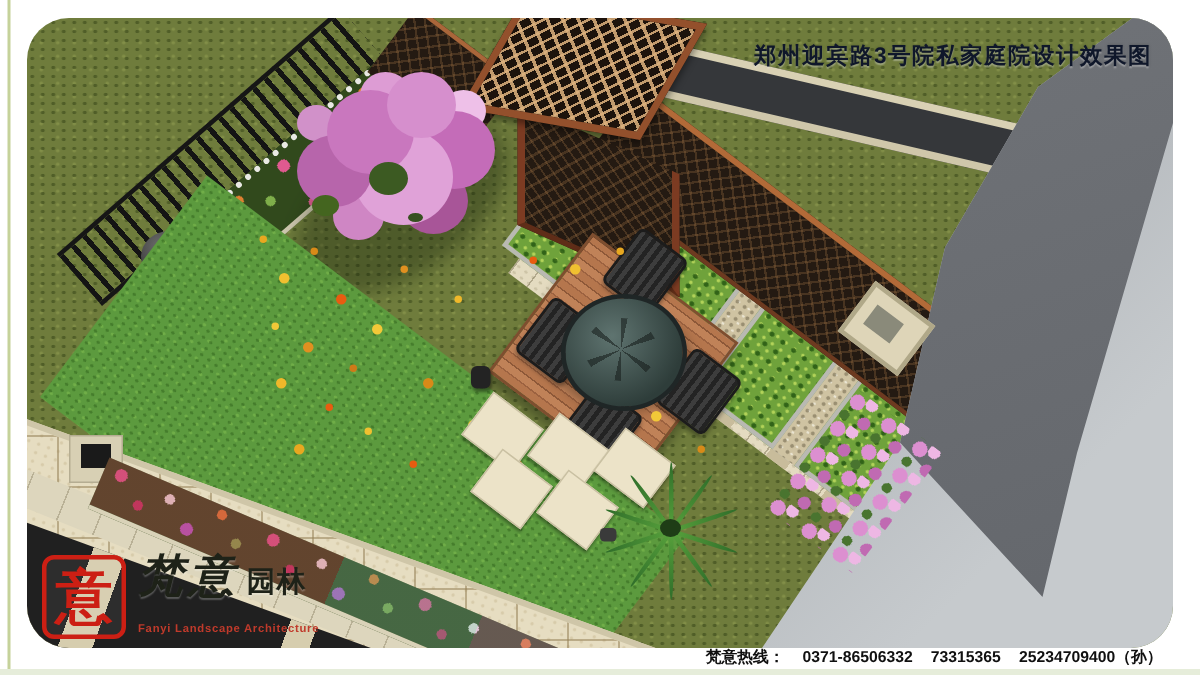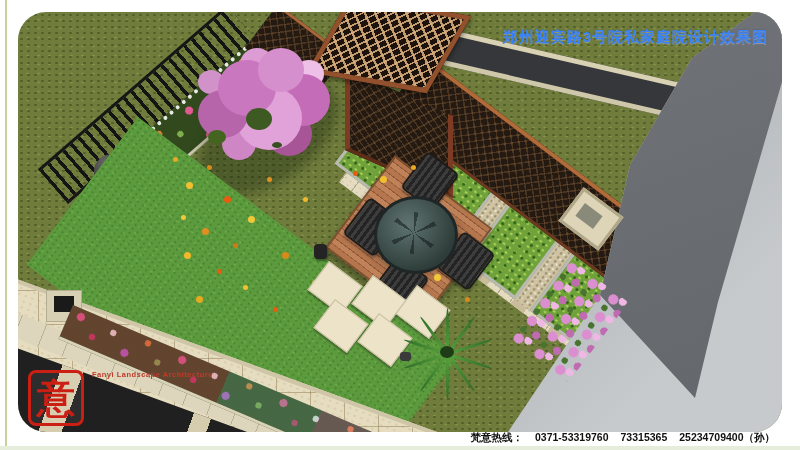--- a/index.html
+++ b/index.html
@@ -53,21 +53,21 @@
       radial-gradient(circle 4px at 6px 19px,#49742f 85%,transparent 86%),
       radial-gradient(circle 5px at 17px 3px,#eeb7e4 85%,transparent 86%);
     background-size:26px 22px;}
   .stone{width:40px;height:34px;background:#ece3c8;border:1px solid #c9c0a2;
          transform:rotate(37deg);box-shadow:1px 2px 2px rgba(0,0,0,.3);}
   .chair{width:36px;height:42px;border:2px solid #1c1c1c;border-radius:5px;
          background:repeating-linear-gradient(90deg,#3d3d3d 0 3px,#232323 3px 6px);
          transform:rotate(37deg);box-shadow:1px 2px 3px rgba(0,0,0,.35);}
   .leaf{position:absolute;width:3px;height:46px;left:20px;top:-22px;border-radius:60% 60% 0 0;
         background:linear-gradient(#2f6d2a,#58a23c);transform-origin:50% 100%;}
-  .titleText{font-size:15px;font-weight:bold;color:#3b82f6;letter-spacing:1px;
+  .titleText{font-size:15px;font-weight:bold;color:#0f172a;letter-spacing:1px;
              text-shadow:0 1px 1px rgba(255,255,255,.35),0 0 2px rgba(0,0,0,.25);white-space:nowrap;}
   .hotline{font-size:10.5px;font-weight:bold;color:#101010;white-space:nowrap;}
   .hotline span{margin-left:12px;}
   .hotline .lbl{margin-left:0;}
   .sealBox{width:50px;height:50px;border:3px solid #cc1f14;border-radius:8px;
            display:flex;align-items:center;justify-content:center;background:rgba(255,255,255,.06);}
   .sealChar{color:#cc1f14;font-size:38px;font-weight:bold;font-family:"Liberation Serif",serif;
             transform:scaleY(1.05);}
   .brandRow{color:#1e2218;font-weight:bold;line-height:1;white-space:nowrap;
             text-shadow:0 1px 1px rgba(255,255,255,.25);}
@@ -224,21 +224,25 @@
     <div class="abs" style="left:14px;top:16px;width:14px;height:12px;border-radius:50%;background:#1e3d16;"></div>
   </div>
 
   <div class="abs titleText" style="right:14px;top:16px;">郑州迎宾路3号院私家庭院设计效果图</div>
 
   <div class="abs" style="left:10px;bottom:6px;display:flex;align-items:flex-start;gap:8px;">
     <div class="sealBox">
       <span class="sealChar">意</span>
     </div>
     <div>
-      <div class="brandEn" style="margin-top:0;">Fanyi Landscape Architecture</div>
+      <div class="brandRow">
+        <span class="brandCn">梵意</span>
+        <span class="brandSuffix">园林</span>
+      </div>
+      <div class="brandEn" style="margin-top:14px;">Fanyi Landscape Architecture</div>
     </div>
   </div>
 
 </div>
 
 <div class="abs hotline" style="right:25px;top:431px;">
-  <span class="lbl">梵意热线：</span><span>0371-53319760</span><span>73315365</span><span>25234709400（孙）</span>
+  <span class="lbl">梵意热线：</span><span>0371-86506332</span><span>73315365</span><span>25234709400（孙）</span>
 </div>
 
 </body></html>

